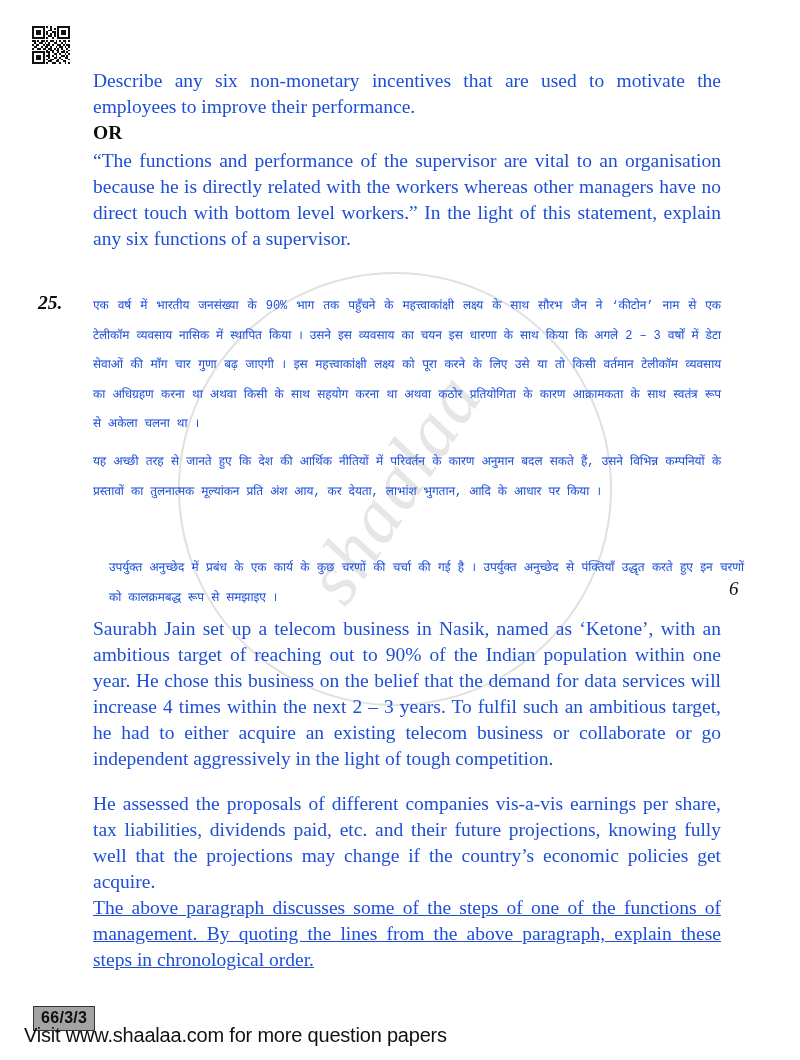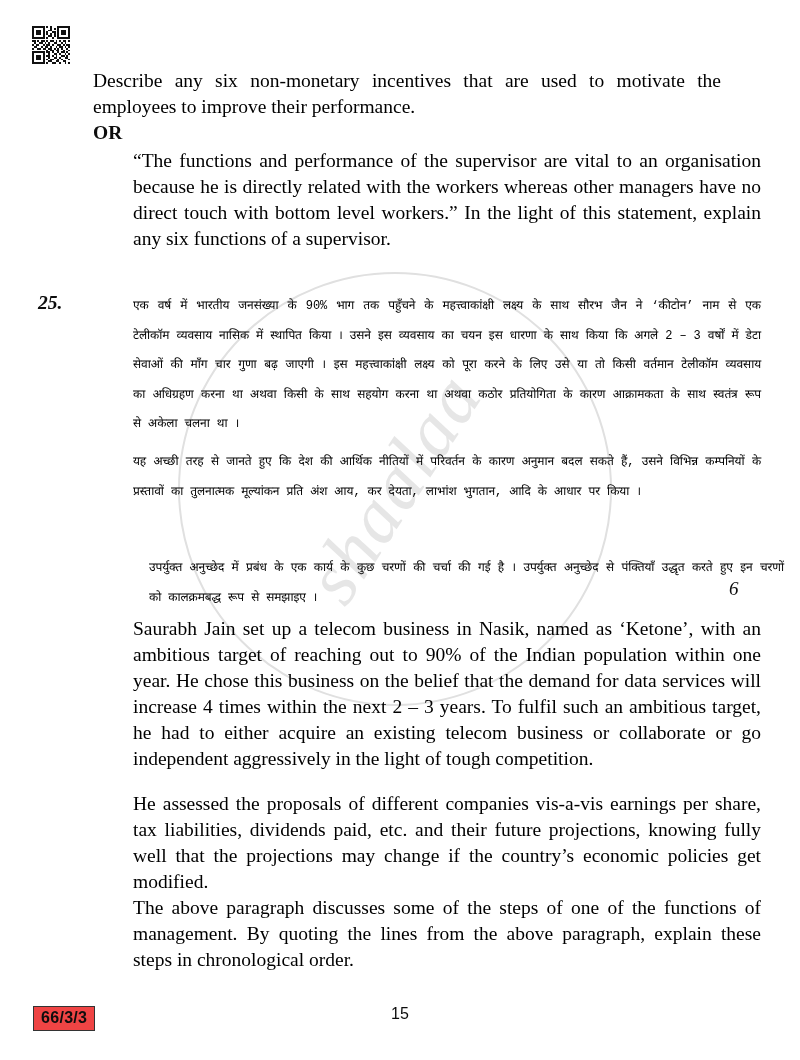--- a/index.html
+++ b/index.html
@@ -72,31 +72,31 @@
   }
 
   .block {
     position: absolute;
   }
 
   .para {
     font-size: 19.5px;
     line-height: 26px;
     text-align: justify;
-    color: #000000;
+    color: #1d4ed8;
   }
   .para-en { font-family: "Liberation Serif", "DejaVu Serif", serif; }
   .para-hi {
     font-family: Liberation Mono, monospace;
     font-size: 12px;
     line-height: 29.5px;
     letter-spacing: -0.1px;
   }
 
-  .justify-last-left { text-align-last: left; margin-left: 40px; }
+  .justify-last-left { text-align-last: left; }
 
   .or-line {
     position: absolute;
     left: 93px;
     width: 628px;
     text-align: left;
     font-weight: bold;
     font-size: 19.5px;
     font-family: "Liberation Serif", serif;
   }
@@ -120,21 +120,21 @@
   .code-box {
     position: absolute;
     left: 33px;
     top: 1006px;
     border: 1px solid #333;
     padding: 2px 7px 3px 7px;
     font-family: "Liberation Sans", sans-serif;
     font-size: 16px;
     font-weight: bold;
     letter-spacing: 0.3px;
-    background: #ef4444;
+    background: #a3a3a3;
     z-index: 3;
   }
   .page-number {
     position: absolute;
     left: 0;
     top: 1005px;
     width: 800px;
     text-align: center;
     font-family: "Liberation Sans", sans-serif;
     font-size: 16px;
@@ -285,22 +285,22 @@
     <div class="marks" style="left:729px; top:578px;">6</div>
 
     <div class="block para para-hi justify-last-left" style="left:93px; top:292px; width:628px;">एक वर्ष में भारतीय जनसंख्या के 90% भाग तक पहुँचने के महत्त्वाकांक्षी लक्ष्य के साथ सौरभ जैन ने ‘कीटोन’ नाम से एक टेलीकॉम व्यवसाय नासिक में स्थापित किया । उसने इस व्यवसाय का चयन इस धारणा के साथ किया कि अगले 2 – 3 वर्षों में डेटा सेवाओं की माँग चार गुणा बढ़ जाएगी । इस महत्त्वाकांक्षी लक्ष्य को पूरा करने के लिए उसे या तो किसी वर्तमान टेलीकॉम व्यवसाय का अधिग्रहण करना था अथवा किसी के साथ सहयोग करना था अथवा कठोर प्रतियोगिता के कारण आक्रामकता के साथ स्वतंत्र रूप से अकेला चलना था ।</div>
 
     <div class="block para para-hi justify-last-left" style="left:93px; top:448px; width:628px;">यह अच्छी तरह से जानते हुए कि देश की आर्थिक नीतियों में परिवर्तन के कारण अनुमान बदल सकते हैं, उसने विभिन्न कम्पनियों के प्रस्तावों का तुलनात्मक मूल्यांकन प्रति अंश आय, कर देयता, लाभांश भुगतान, आदि के आधार पर किया ।</div>
 
     <div class="block para para-hi justify-last-left" style="left:109px; top:554px; width:635px;">उपर्युक्त अनुच्छेद में प्रबंध के एक कार्य के कुछ चरणों की चर्चा की गई है । उपर्युक्त अनुच्छेद से पंक्तियाँ उद्धृत करते हुए इन चरणों को कालक्रमबद्ध रूप से समझाइए ।</div>
 
     <div class="block para para-en justify-last-left" style="left:93px; top:616px; width:628px;">Saurabh Jain set up a telecom business in Nasik, named as ‘Ketone’, with an ambitious target of reaching out to 90% of the Indian population within one year.  He chose this business on the belief that the demand for data services will increase 4 times within the next 2 – 3 years. To fulfil such an ambitious target, he had to either acquire an existing telecom business or collaborate or go independent aggressively in the light of tough competition.</div>
 
-    <div class="block para para-en justify-last-left" style="left:93px; top:791px; width:628px;">He assessed the proposals of different companies vis-a-vis earnings per share, tax liabilities, dividends paid, etc. and their future projections, knowing fully well that the projections may change if the country’s economic policies get modified.</div>
-
-    <div class="block para para-en justify-last-left" style="left:93px; top:895px; width:628px;">The above paragraph discusses some of the steps of one of the functions of management. By quoting the lines from the above paragraph, explain these steps in chronological order.</div>
+    <div class="block para para-en justify-last-left" style="left:93px; top:791px; width:628px;">He assessed the proposals of different companies vis-a-vis earnings per share, tax liabilities, dividends paid, etc. and their future projections, knowing fully well that the projections may change if the country’s economic policies get acquire.</div>
+
+    <div class="block para para-en justify-last-left" style="left:93px; top:895px; width:628px;text-decoration:underline;">The above paragraph discusses some of the steps of one of the functions of management. By quoting the lines from the above paragraph, explain these steps in chronological order.</div>
 
   </div>
 
   <div class="code-box">66/3/3</div>
-  <div class="page-number">15</div>
+  <div class="visit-line">Visit www.shaalaa.com for more question papers</div>
 
 </div>
 
 </body></html>

